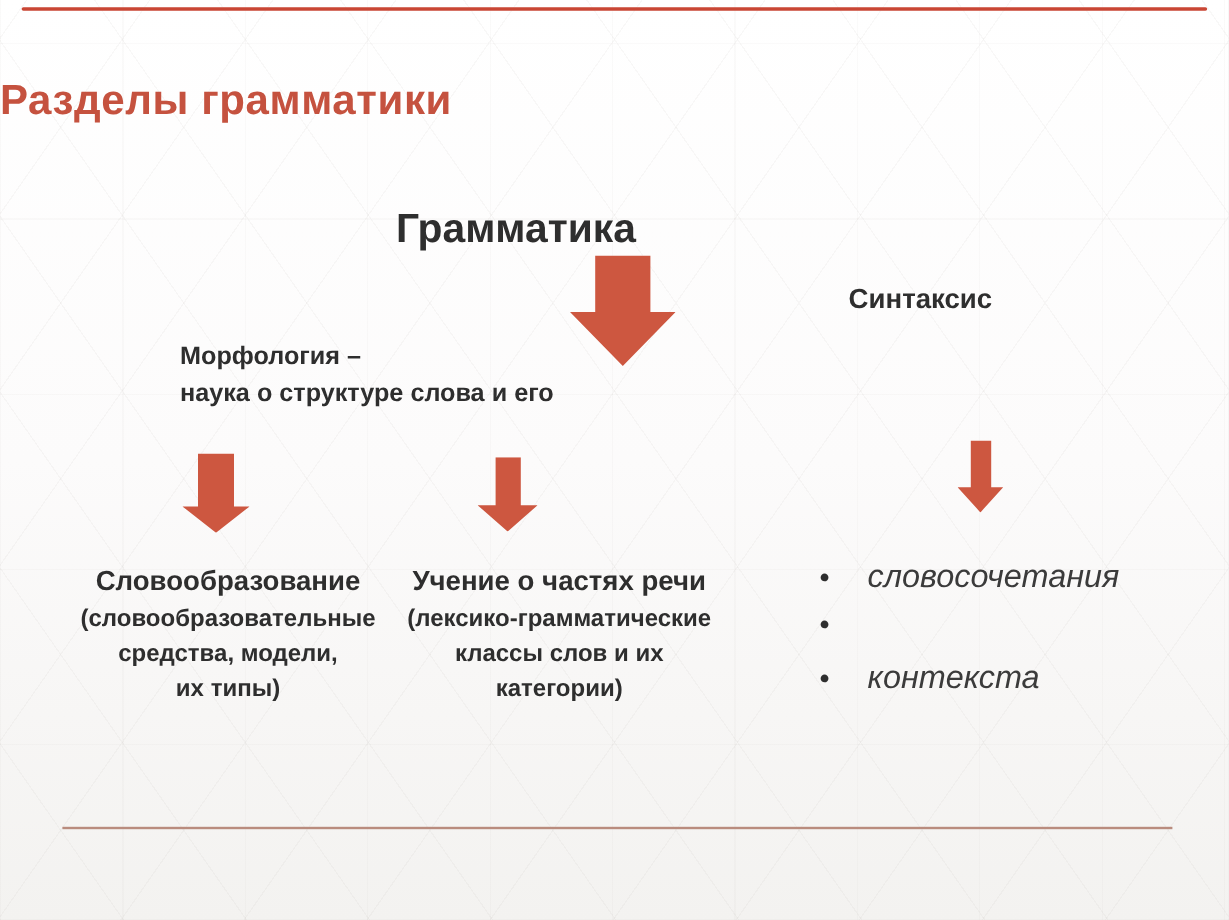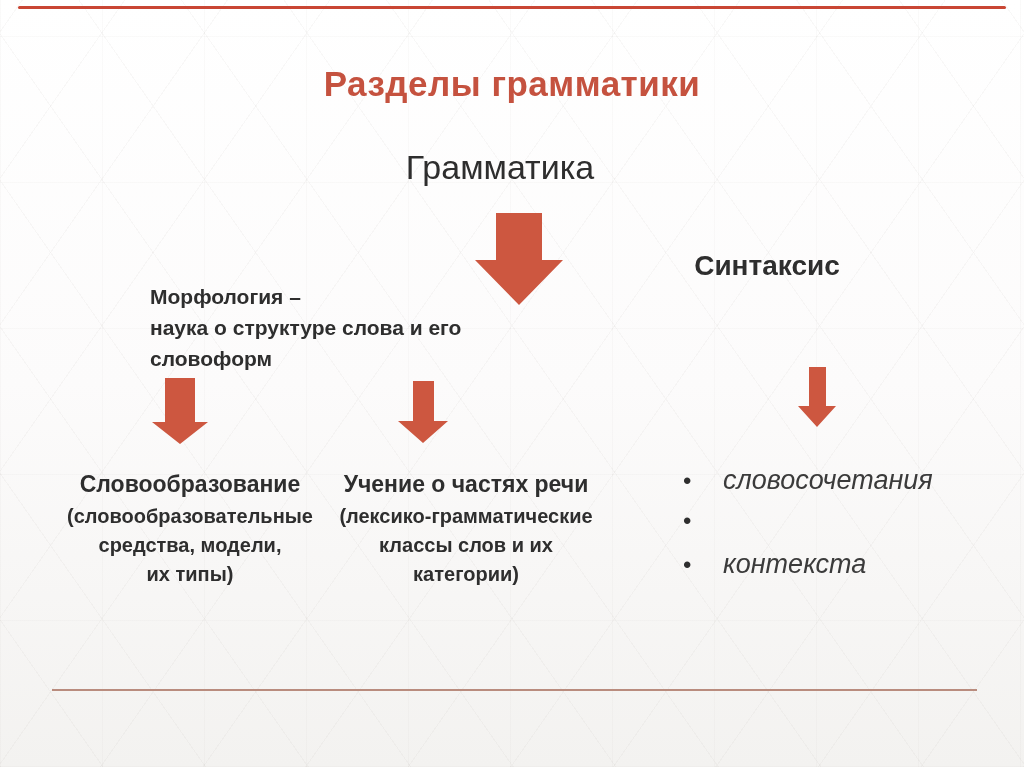--- a/index.html
+++ b/index.html
@@ -15,43 +15,42 @@
       repeating-linear-gradient(90deg,  rgba(165,158,152,0.05) 0 1px, transparent 1px 102px),
       repeating-linear-gradient(0deg,   rgba(165,158,152,0.05) 0 1px, transparent 1px 146px),
       linear-gradient(180deg,#ffffff 0%,#fcfbfb 50%,#f3f2f0 100%);
   }
   .top-line{
     position:absolute;left:18px;top:6px;width:988px;height:3px;
     background:var(--top-line,#c94634);border-radius:2px;
   }
   .title{
     position:absolute;left:0;top:64px;width:1024px;margin:0;
-    text-align:center;
     font-size:35px;font-weight:bold;letter-spacing:.5px;
     color:var(--accent-title,#c5523f);
   }
   .root{
-    position:absolute;left:330px;top:148px;width:340px;
-    text-align:center;
-    font-size:34px;font-weight:normal;color:var(--text,#2e2e2e);
+    position:absolute;left:330px;top:172px;width:340px;
+    text-align:left;
+    font-size:34px;font-weight:bold;color:var(--text,#2e2e2e);
   }
   .arrow{position:absolute;}
   .arrow polygon{fill:var(--arrow,#cd5740);}
   .arrow-big{left:475px;top:213px;}
   .arrow-left{left:152px;top:378px;}
   .arrow-mid{left:398px;top:381px;}
   .arrow-right{left:798px;top:367px;}
   .morph{
     position:absolute;left:150px;top:281px;width:350px;
     font-size:21px;font-weight:bold;line-height:31px;color:var(--text,#2e2e2e);
   }
   .syntax-label{
-    position:absolute;left:652px;top:250px;width:230px;
+    position:absolute;left:652px;top:236px;width:230px;
     text-align:center;
-    font-size:28px;font-weight:bold;color:var(--text,#2e2e2e);
+    font-size:23px;font-weight:bold;color:var(--text,#2e2e2e);
   }
   .leaf{
     position:absolute;text-align:center;color:var(--text,#2e2e2e);
   }
   .leaf-1{left:55px;top:469px;width:270px;}
   .leaf-2{left:321px;top:469px;width:290px;}
   .leaf-title{font-size:23px;font-weight:bold;line-height:30px;margin-bottom:3px;}
   .leaf-sub{font-size:20px;font-weight:bold;line-height:29px;}
   .syntax-list{
     position:absolute;left:683px;top:465px;width:300px;
@@ -77,21 +76,20 @@
 
   <div class="root">Грамматика</div>
 
   <svg class="arrow arrow-big" width="88" height="92" viewBox="0 0 88 92" aria-hidden="true">
     <polygon points="21,0 67,0 67,47 88,47 44,92 0,47 21,47"></polygon>
   </svg>
 
   <div class="morph">
     <div>Морфология –</div>
     <div>наука о структуре слова и его</div>
-    <div>словоформ</div>
   </div>
 
   <div class="syntax-label">Синтаксис</div>
 
   <svg class="arrow arrow-left" width="56" height="66" viewBox="0 0 56 66" aria-hidden="true">
     <polygon points="13,0 43,0 43,44 56,44 28,66 0,44 13,44"></polygon>
   </svg>
 
   <svg class="arrow arrow-mid" width="50" height="62" viewBox="0 0 50 62" aria-hidden="true">
     <polygon points="15,0 36,0 36,40 50,40 25,62 0,40 15,40"></polygon>

